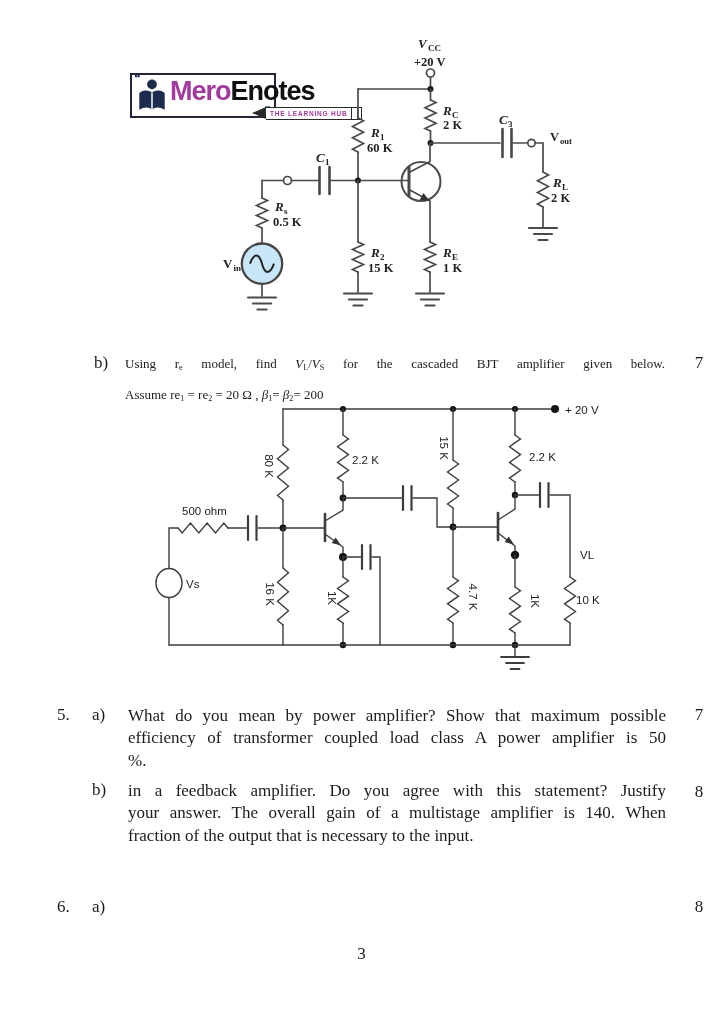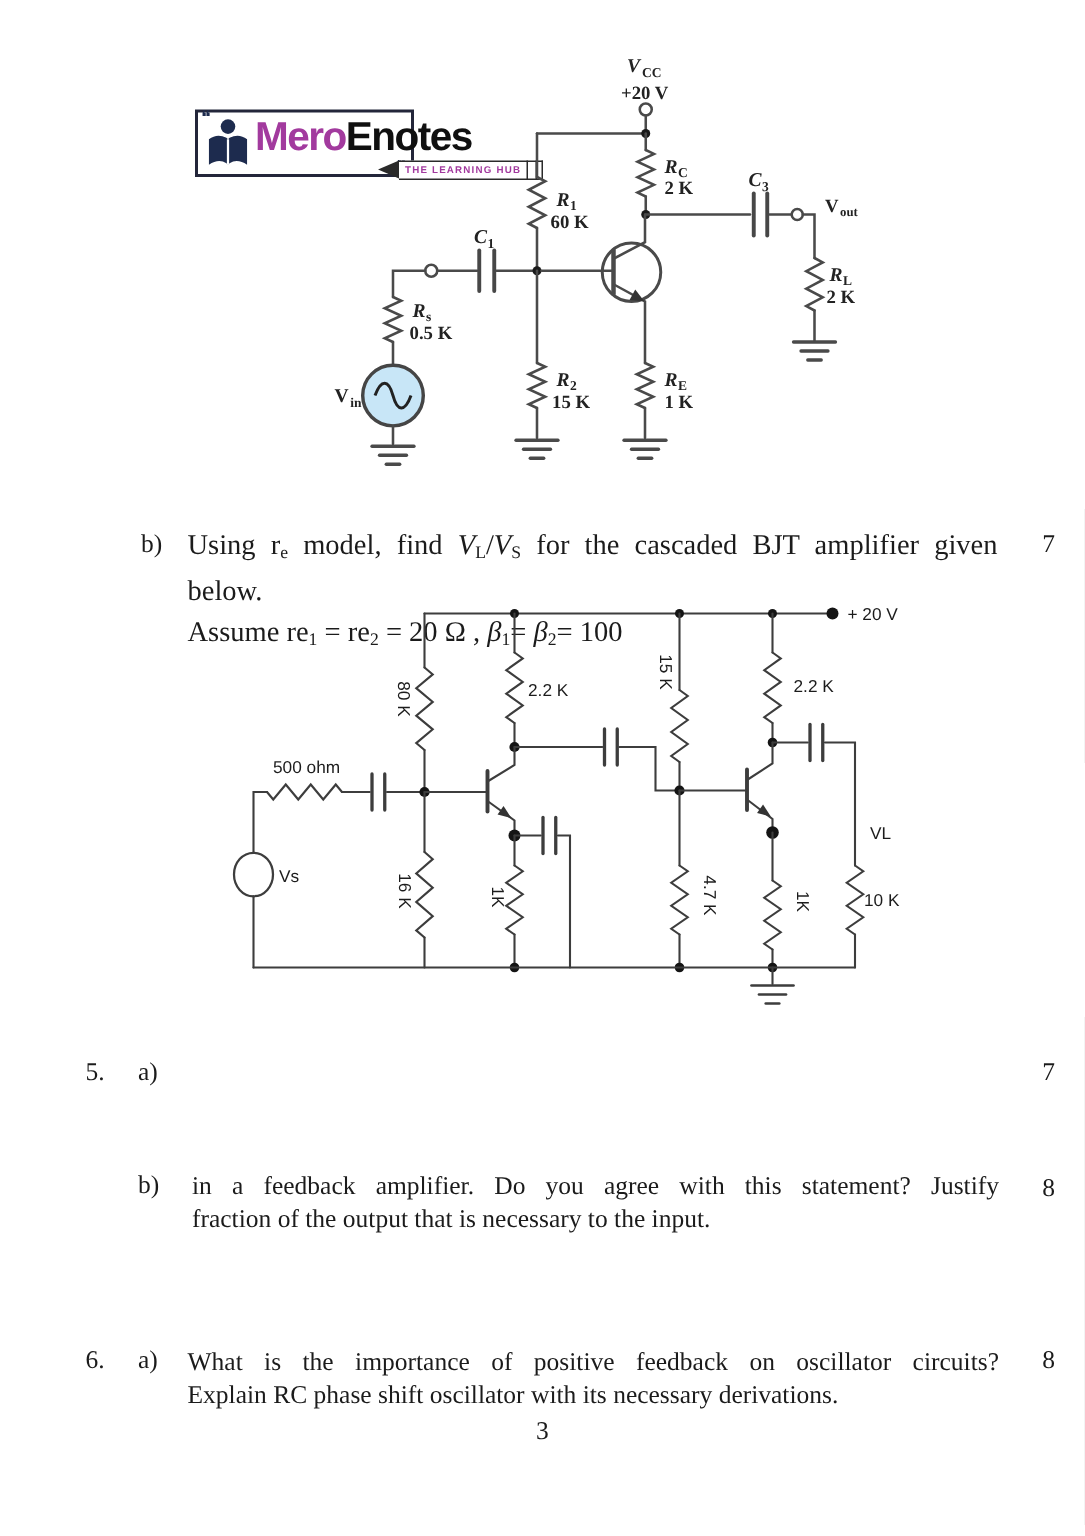--- a/index.html
+++ b/index.html
@@ -23,21 +23,21 @@
   .pencil-text{font-family:"Liberation Sans",sans-serif;font-size:6.5px;font-weight:700;
                letter-spacing:0.8px;color:#a23a9e;white-space:nowrap;}
   .pencil-end{border:1.5px solid #2a2a2a;border-left:none;width:5px;background:#fff;}
   .pencil-end2{border:1.5px solid #2a2a2a;border-left:none;width:3px;background:#fff;}
 
   
   .qnum{position:absolute;font-size:17px;}
   .qblock{position:absolute;width:538px;font-size:17px;line-height:22.4px;}
   .qblock div{min-height:22.4px;}
   .j{text-align:justify;text-align-last:justify;}
-  .qb-block{position:absolute;width:540px;font-size:19px;line-height:26.5px;}
+  .qb-block{position:absolute;width:540px;font-size:13px;line-height:26.5px;}
   .mark{position:absolute;left:688px;width:22px;text-align:center;font-size:17px;}
   .sb{font-size:62%;vertical-align:-0.25em;}
   .it{font-style:italic;}
   .pageno{position:absolute;left:0;right:0;top:944px;text-align:center;font-size:17px;}
 
   
   .w{stroke:#4a4a4a;stroke-width:1.7;fill:none;stroke-linecap:round;}
   .cp1{stroke:#474747;stroke-width:2.6;stroke-linecap:round;}
   .gnd1{stroke:#4a4a4a;stroke-width:2.2;stroke-linecap:round;}
   .dot1{fill:#1a1a1a;}
@@ -201,21 +201,21 @@
         </g>
       <text class="sl" x="443" y="257">R</text>
       <text class="ss" x="452" y="260">E</text>
       <text class="sv" x="443" y="272">1 K</text>
     </g>
   </svg>
 
   <div class="qnum" style="left:94px;top:353px">b)</div>
   <div class="qb-block" style="left:125px;top:351px">
     <div class="j"><span>Using r</span><sub class="sb">e</sub><span> model, find </span><span class="it">V</span><sub class="sb">L</sub><span>/</span><span class="it">V</span><sub class="sb">S</sub><span> for the cascaded BJT amplifier given below.</span></div>
-    <div><span>Assume re</span><sub class="sb">1</sub><span> = re</span><sub class="sb">2</sub><span> = 20 Ω , </span><span class="it">β</span><sub class="sb">1</sub><span>= </span><span class="it">β</span><sub class="sb">2</sub><span>= 100</span></div>
+    <div><span>Assume re</span><sub class="sb">1</sub><span> = re</span><sub class="sb">2</sub><span> = 20 Ω , </span><span class="it">β</span><sub class="sb">1</sub><span>= </span><span class="it">β</span><sub class="sb">2</sub><span>= 200</span></div>
   </div>
   <div class="mark" style="top:353px">7</div>
 
   <svg class="abs" style="left:140px;top:395px" width="480" height="295" viewBox="140 395 480 295">
 
     <path class="w2" d="M283 409 H555"></path>
     <circle class="dot2" cx="555" cy="409" r="4"></circle>
     <text class="c2t" x="565" y="413.5">+ 20 V</text>
     <circle class="dot2" cx="343" cy="409" r="3"></circle>
     <circle class="dot2" cx="453" cy="409" r="3"></circle>
@@ -350,31 +350,33 @@
     <path class="w2" d="M515 645 V656"></path>
     <g class="gnd2">
         <line x1="501" x2="529" y1="657" y2="657"></line>
         <line x1="506" x2="524" y1="663" y2="663"></line>
         <line x1="510.5" x2="519.5" y1="669" y2="669"></line>
       </g>
   </svg>
 
   <div class="qnum" style="left:57px;top:705px">5.</div>
   <div class="qnum" style="left:92px;top:705px">a)</div>
+  <div class="qblock" style="left:128px;top:705px">
+    <div class="j">What do you mean by power amplifier? Show that maximum possible</div>
+    <div class="j">efficiency of transformer coupled load class A power amplifier is 50</div>
+    <div>%.</div>
+  </div>
   <div class="mark" style="top:705px">7</div>
 
   <div class="qnum" style="left:92px;top:780px">b)</div>
   <div class="qblock" style="left:128px;top:780px">
     <div class="j">in a feedback amplifier. Do you agree with this statement? Justify</div>
+    <div class="j">your answer.  The overall gain of a multistage amplifier is 140. When</div>
     <div>fraction of the output that is necessary to the input.</div>
   </div>
   <div class="mark" style="top:782px">8</div>
 
   <div class="qnum" style="left:57px;top:897px">6.</div>
   <div class="qnum" style="left:92px;top:897px">a)</div>
-  <div class="qblock" style="left:125px;top:897px;width:541px">
-    <div class="j">What is the importance of positive feedback on oscillator circuits?</div>
-    <div>Explain RC phase shift oscillator with its necessary derivations.</div>
-  </div>
   <div class="mark" style="top:897px">8</div>
 
   <div class="pageno">3</div>
 </div>
 
 </body></html>

